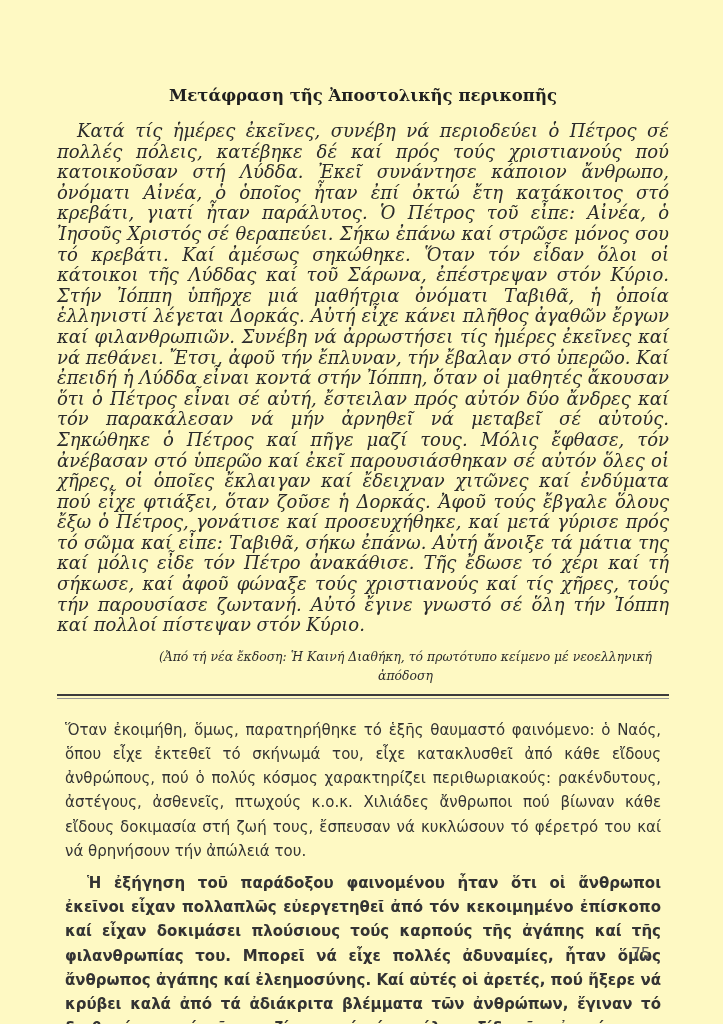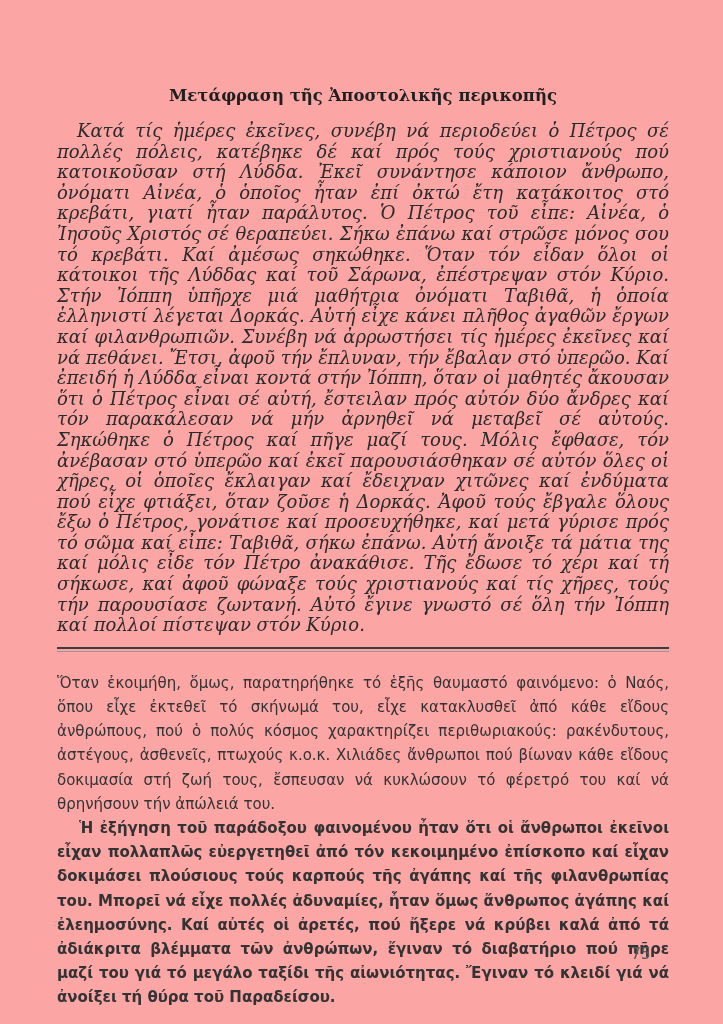--- a/index.html
+++ b/index.html
@@ -7,21 +7,21 @@
     padding: 0;
     width: 723px;
     height: 1024px;
     background: #fdfdfc;
     overflow: hidden;
   }
   .page {
     position: relative;
     width: 723px;
     height: 1024px;
-    background: #fca5a5;
+    background: #fef9c3;
   }
   .content {
     position: absolute;
     left: 57px;
     top: 0;
     width: 612px;
     padding-top: 86px;
   }
   .title {
     font-family: "DejaVu Serif", "Liberation Serif", serif;
@@ -59,21 +59,21 @@
   }
   .commentary {
     font-family: "DejaVu Sans", "Liberation Sans", sans-serif;
     font-size: 15px;
     line-height: 24.2px;
     color: #333333;
     text-align: justify;
     margin-top: 19px;
   }
   .commentary p {
-    margin: 0;
+    margin: 8px;
   }
   .commentary p.indented {
     text-indent: 22px;
     font-weight: bold;
   }
   .page-number {
     position: absolute;
     left: 631px;
     top: 905px;
     font-family: "DejaVu Sans", "Liberation Sans", sans-serif;
@@ -86,20 +86,21 @@
 <body>
 
 <div class="page">
   <div class="content">
 
     <h1 class="title">Μετάφραση τῆς Ἀποστολικῆς περικοπῆς</h1>
 
     <p class="reading-body">Κατά τίς ἡμέρες ἐκεῖνες, συνέβη νά περιοδεύει ὁ Πέτρος σέ πολλές πόλεις, κατέβηκε δέ καί πρός τούς χριστιανούς πού κατοικοῦσαν στή Λύδδα. Ἐκεῖ συνάντησε κάποιον ἄνθρωπο, ὀνόματι Αἰνέα, ὁ ὁποῖος ἦταν ἐπί ὀκτώ ἔτη κατάκοιτος στό κρεβάτι, γιατί ἦταν παράλυτος. Ὁ Πέτρος τοῦ εἶπε: Αἰνέα, ὁ Ἰησοῦς Χριστός σέ θεραπεύει. Σήκω ἐπάνω καί στρῶσε μόνος σου τό κρεβάτι. Καί ἀμέσως σηκώθηκε. Ὅταν τόν εἶδαν ὅλοι οἱ κάτοικοι τῆς Λύδδας καί τοῦ Σάρωνα, ἐπέστρεψαν στόν Κύριο. Στήν Ἰόππη ὑπῆρχε μιά μαθήτρια ὀνόματι Ταβιθᾶ, ἡ ὁποία ἑλληνιστί λέγεται Δορκάς. Αὐτή εἶχε κάνει πλῆθος ἀγαθῶν ἔργων καί φιλανθρωπιῶν. Συνέβη νά ἀρρωστήσει τίς ἡμέρες ἐκεῖνες καί νά πεθάνει. Ἔτσι, ἀφοῦ τήν ἔπλυναν, τήν ἔβαλαν στό ὑπερῶο. Καί ἐπειδή ἡ Λύδδα εἶναι κοντά στήν Ἰόππη, ὅταν οἱ μαθητές ἄκουσαν ὅτι ὁ Πέτρος εἶναι σέ αὐτή, ἔστειλαν πρός αὐτόν δύο ἄνδρες καί τόν παρακάλεσαν νά μήν ἀρνηθεῖ νά μεταβεῖ σέ αὐτούς. Σηκώθηκε ὁ Πέτρος καί πῆγε μαζί τους. Μόλις ἔφθασε, τόν ἀνέβασαν στό ὑπερῶο καί ἐκεῖ παρουσιάσθηκαν σέ αὐτόν ὅλες οἱ χῆρες, οἱ ὁποῖες ἔκλαιγαν καί ἔδειχναν χιτῶνες καί ἐνδύματα πού εἶχε φτιάξει, ὅταν ζοῦσε ἡ Δορκάς. Ἀφοῦ τούς ἔβγαλε ὅλους ἔξω ὁ Πέτρος, γονάτισε καί προσευχήθηκε, καί μετά γύρισε πρός τό σῶμα καί εἶπε: Ταβιθᾶ, σήκω ἐπάνω. Αὐτή ἄνοιξε τά μάτια της καί μόλις εἶδε τόν Πέτρο ἀνακάθισε. Τῆς ἔδωσε τό χέρι καί τή σήκωσε, καί ἀφοῦ φώναξε τούς χριστιανούς καί τίς χῆρες, τούς τήν παρουσίασε ζωντανή. Αὐτό ἔγινε γνωστό σέ ὅλη τήν Ἰόππη καί πολλοί πίστεψαν στόν Κύριο.</p>
 
     <div class="citation">
+      <div>(Ἀπό τή νέα ἔκδοση: Ἡ Καινή Διαθήκη, τό πρωτότυπο κείμενο μέ νεοελληνική ἀπόδοση</div>
     </div>
 
     <div class="double-rule"></div>
 
     <div class="commentary">
       <p>Ὅταν ἐκοιμήθη, ὅμως, παρατηρήθηκε τό ἑξῆς θαυμαστό φαινόμενο: ὁ Ναός, ὅπου εἶχε ἐκτεθεῖ τό σκήνωμά του, εἶχε κατακλυσθεῖ ἀπό κάθε εἴδους ἀνθρώπους, πού ὁ πολύς κόσμος χαρακτηρίζει περιθωριακούς: ρακένδυτους, ἀστέγους, ἀσθενεῖς, πτωχούς κ.ο.κ. Χιλιάδες ἄνθρωποι πού βίωναν κάθε εἴδους δοκιμασία στή ζωή τους, ἔσπευσαν νά κυκλώσουν τό φέρετρό του καί νά θρηνήσουν τήν ἀπώλειά του.</p>
       <p class="indented">Ἡ ἐξήγηση τοῦ παράδοξου φαινομένου ἦταν ὅτι οἱ ἄνθρωποι ἐκεῖνοι εἶχαν πολλαπλῶς εὐεργετηθεῖ ἀπό τόν κεκοιμημένο ἐπίσκοπο καί εἶχαν δοκιμάσει πλούσιους τούς καρπούς τῆς ἀγάπης καί τῆς φιλανθρωπίας του. Μπορεῖ νά εἶχε πολλές ἀδυναμίες, ἦταν ὅμως ἄνθρωπος ἀγάπης καί ἐλεημοσύνης. Καί αὐτές οἱ ἀρετές, πού ἤξερε νά κρύβει καλά ἀπό τά ἀδιάκριτα βλέμματα τῶν ἀνθρώπων, ἔγιναν τό διαβατήριο πού πῆρε μαζί του γιά τό μεγάλο ταξίδι τῆς αἰωνιότητας. Ἔγιναν τό κλειδί γιά νά ἀνοίξει τή θύρα τοῦ Παραδείσου.</p>
     </div>
 
   </div>

